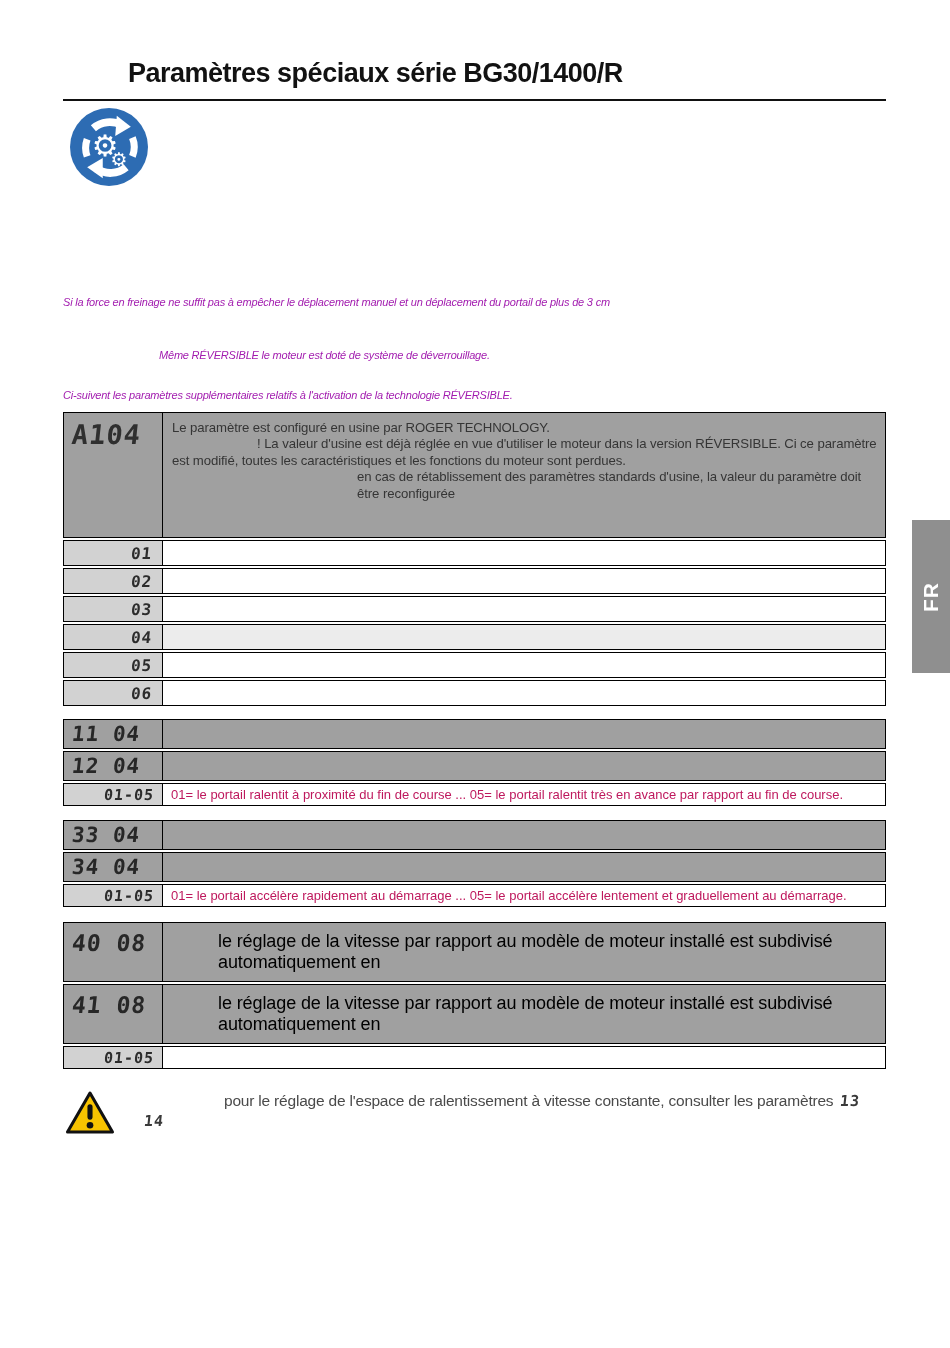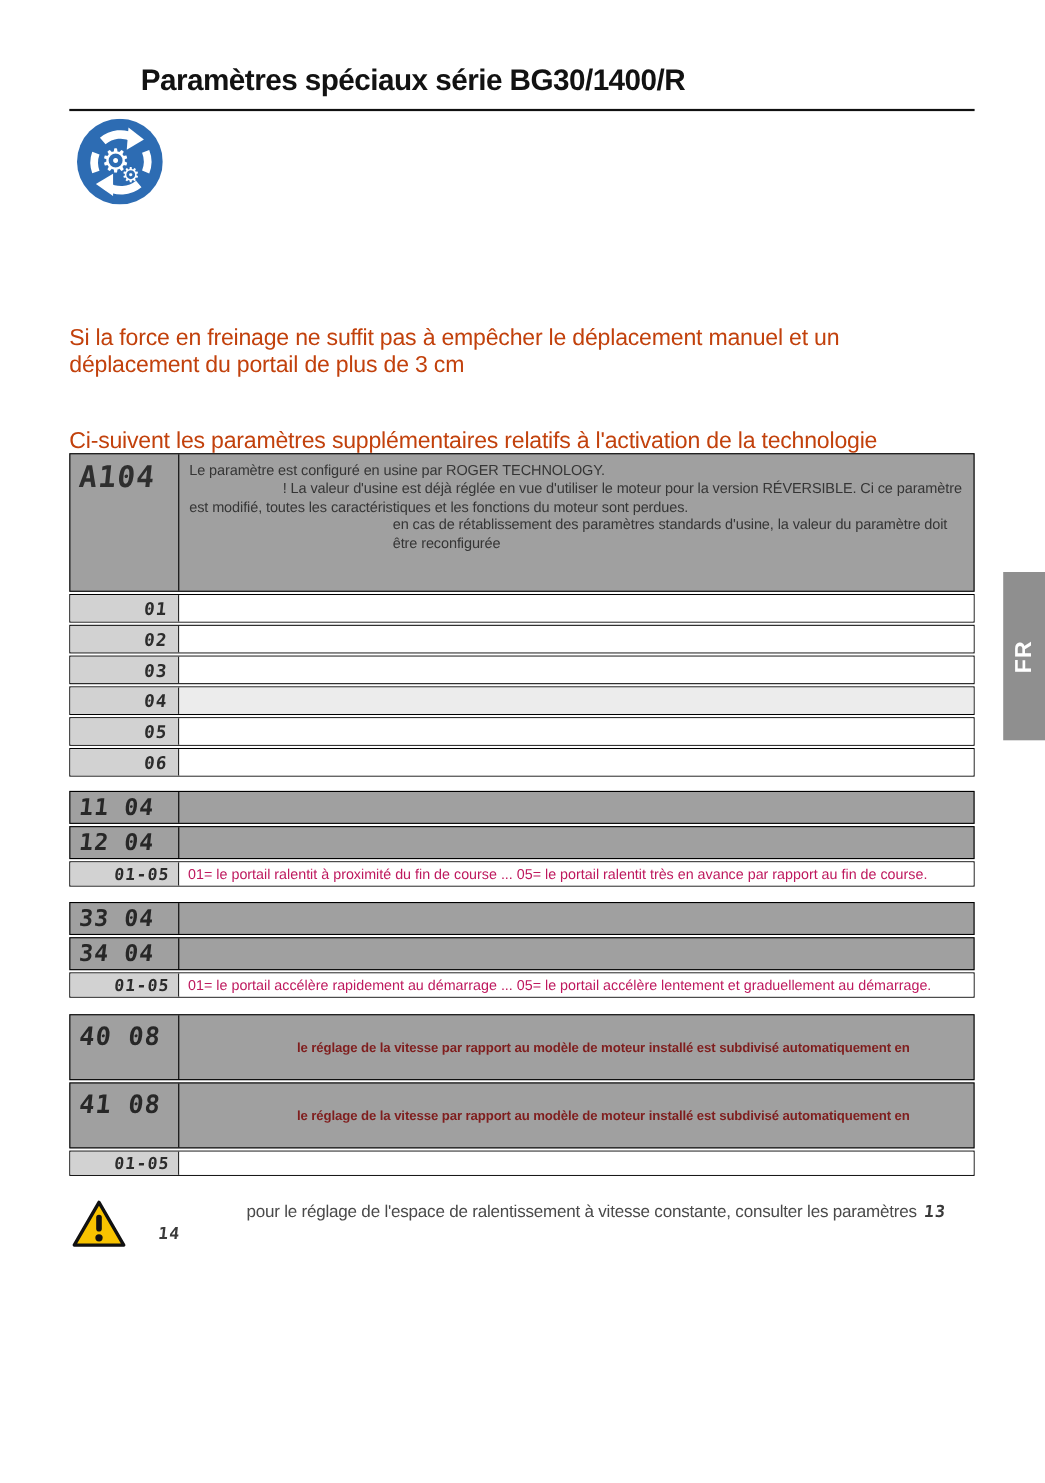--- a/index.html
+++ b/index.html
@@ -9,21 +9,21 @@
     font-family:"Liberation Sans", sans-serif; overflow:hidden;
   }
   
   .doc-title {
     position:absolute; left:128px; top:58px; width:760px;
     font-size:27px; font-weight:bold; color:#121212; letter-spacing:-0.5px;
   }
   .title-rule { position:absolute; left:63px; top:99px; width:823px; height:2px; background:#111; }
   .sync-icon { position:absolute; left:70px; top:108px; width:78px; height:78px; }
   
-  .intro-p { position:absolute; left:63px; width:823px; font-size:21px; color:#c2410c; letter-spacing:-0.2px; }
+  .intro-p { position:absolute; left:63px; width:823px; font-size:11px; color:#a21caf; letter-spacing:-0.2px;font-style:italic; }
   .p1 { top:296px; }
   .p2 { top:349px; left:159px; width:727px; }
   .p3 { top:389px; }
   
   .tbl { position:absolute; left:63px; width:823px; }
   .t1 { top:412px; } .t2 { top:719px; } .t3 { top:820px; } .t4 { top:922px; }
   .hdr-block {
     display:flex; border:1px solid #000; background:#a0a0a0; height:126px;
   }
   .code-col { width:99px; border-right:1px solid #000; padding:6px 6px 0 8px; flex-shrink:0; }
@@ -42,21 +42,21 @@
   .val-hl { background:#ececec; }
   .gray-row { height:30px; background:#a0a0a0; }
   .gray-row .gcode {
     width:99px; border-right:1px solid #000; flex-shrink:0; display:flex; align-items:center; padding-left:8px;
   }
   .gray-row .gval { flex:1; }
   .tall-row { height:60px; background:#a0a0a0; }
   .tall-row .gcode { width:99px; border-right:1px solid #000; flex-shrink:0; padding:7px 0 0 8px; }
   .tall-row .gval {
     flex:1; display:flex; align-items:center; justify-content:center;
-    font-size:12px; color:#7f1d1d; padding-left:55px; padding-right:6px; letter-spacing:-0.1px;font-weight:bold;
+    font-size:18px; color:#000000; padding-left:55px; padding-right:6px; letter-spacing:-0.1px;
   }
   .desc-row { height:23px; }
   .desc-row .num-cell { padding-right:8px; }
   
   .seg {
     font-family:"DejaVu Sans Mono", monospace; font-weight:bold; color:#2c2c2c;
     display:inline-block; transform:skewX(-6deg); letter-spacing:1px; white-space:pre;
   }
   .seg-hdr { font-size:27px; color:#2f2f2f; }
   .seg-opt { font-size:16px; }
@@ -97,30 +97,31 @@
     <polygon points="42,64 22,76 42,90" fill="#ffffff"></polygon>
     <path d="M22 62 A 32 32 0 0 1 22 40" stroke="#ffffff" stroke-width="9" fill="none"></path>
     <path d="M80 38 A 32 32 0 0 1 80 62" stroke="#ffffff" stroke-width="9" fill="none"></path>
     <g fill="#ffffff" font-family="DejaVu Sans, sans-serif">
       <text x="28" y="62" font-size="38">⚙</text>
       <text x="52" y="74" font-size="24">⚙</text>
     </g>
   </svg>
 
   <div class="intro-p p1">Si la force en freinage ne suffit pas à empêcher le déplacement manuel et un déplacement du portail de plus de 3 cm</div>
+  <div class="intro-p p2">Même RÉVERSIBLE le moteur est doté de système de déverrouillage.</div>
   <div class="intro-p p3">Ci-suivent les paramètres supplémentaires relatifs à l'activation de la technologie RÉVERSIBLE.</div>
 
   <div class="tbl t1">
     <div class="hdr-block">
       <div class="code-col">
         <span class="seg seg-hdr">A104</span>
       </div>
       <div class="hdr-body">
         <div class="hdr-line">Le paramètre est configuré en usine par ROGER TECHNOLOGY.</div>
-        <div class="hdr-line ind1">! La valeur d'usine est déjà réglée en vue d'utiliser le moteur pour la version RÉVERSIBLE. Ci ce paramètre est modifié, toutes les caractéristiques et les fonctions du moteur sont perdues.</div>
+        <div class="hdr-line ind1">! La valeur d'usine est déjà réglée en vue d'utiliser le moteur dans la version RÉVERSIBLE. Ci ce paramètre est modifié, toutes les caractéristiques et les fonctions du moteur sont perdues.</div>
         <div class="hdr-line ind2">en cas de rétablissement des paramètres standards d'usine, la valeur du paramètre doit être reconfigurée</div>
       </div>
     </div>
     <div class="row opt-row">
       <div class="num-cell">
           <span class="seg seg-opt">01</span>
         </div>
       <div class="val-cell"></div>
     </div>
     <div class="row opt-row">

